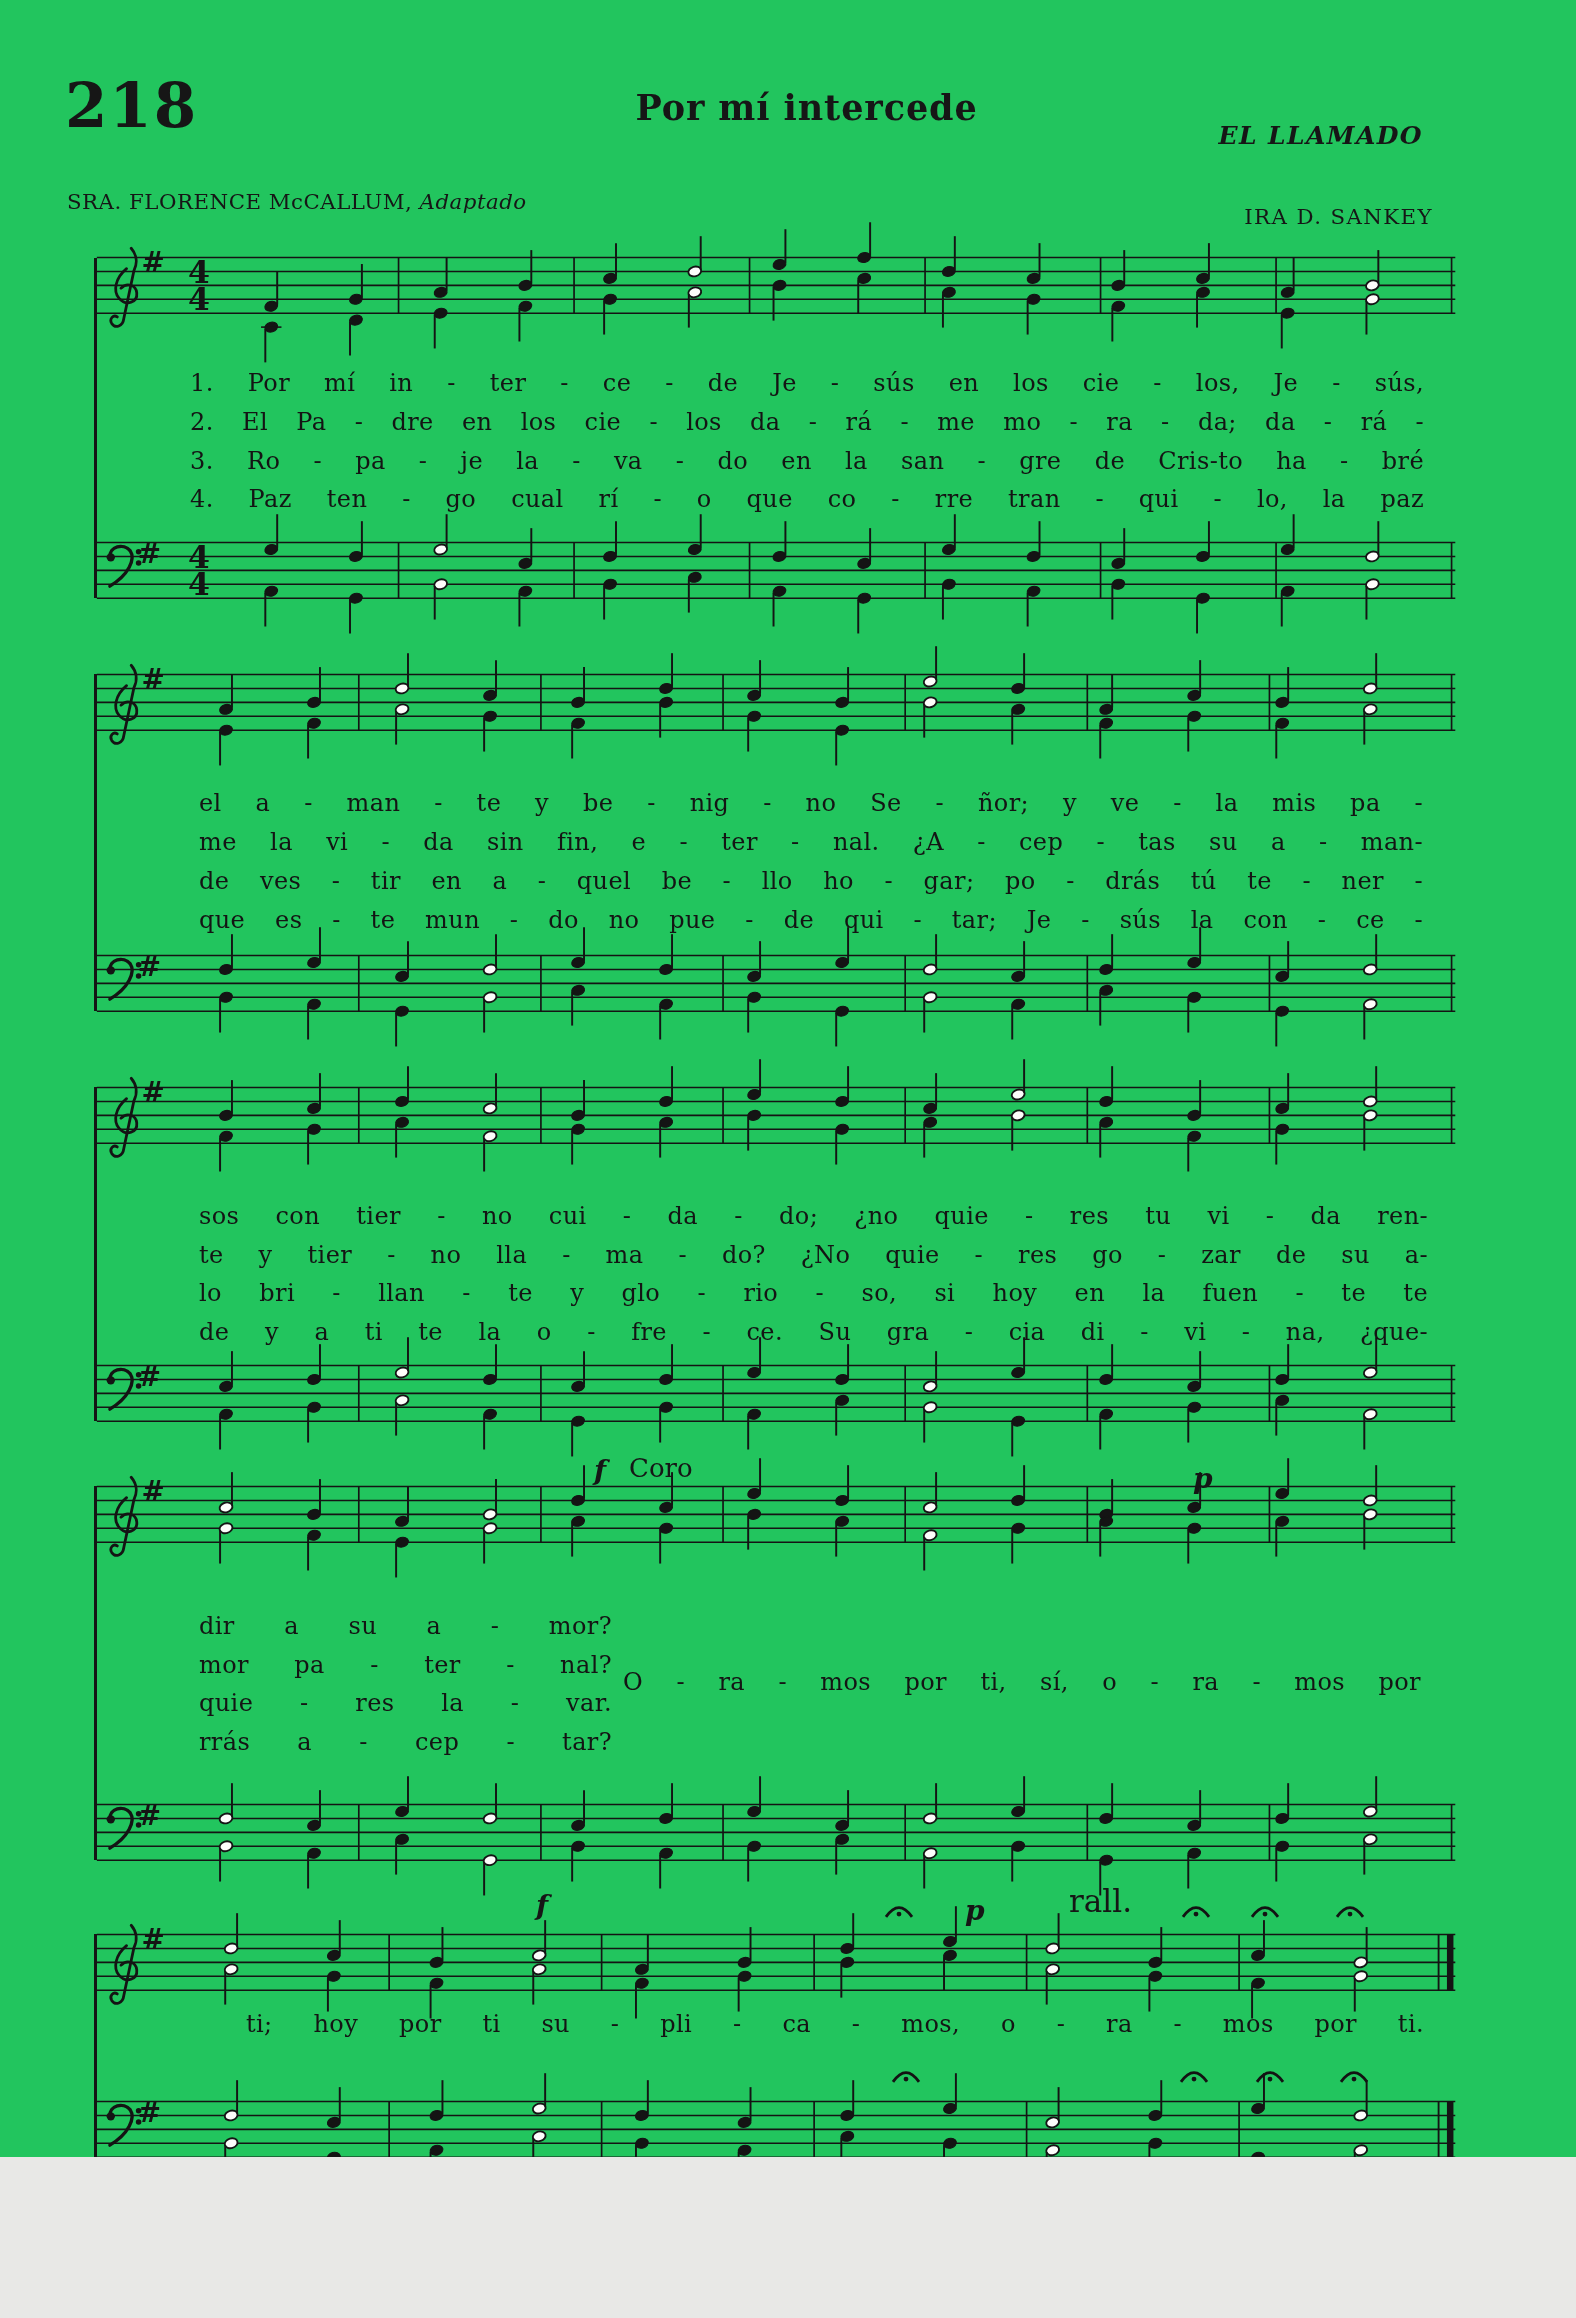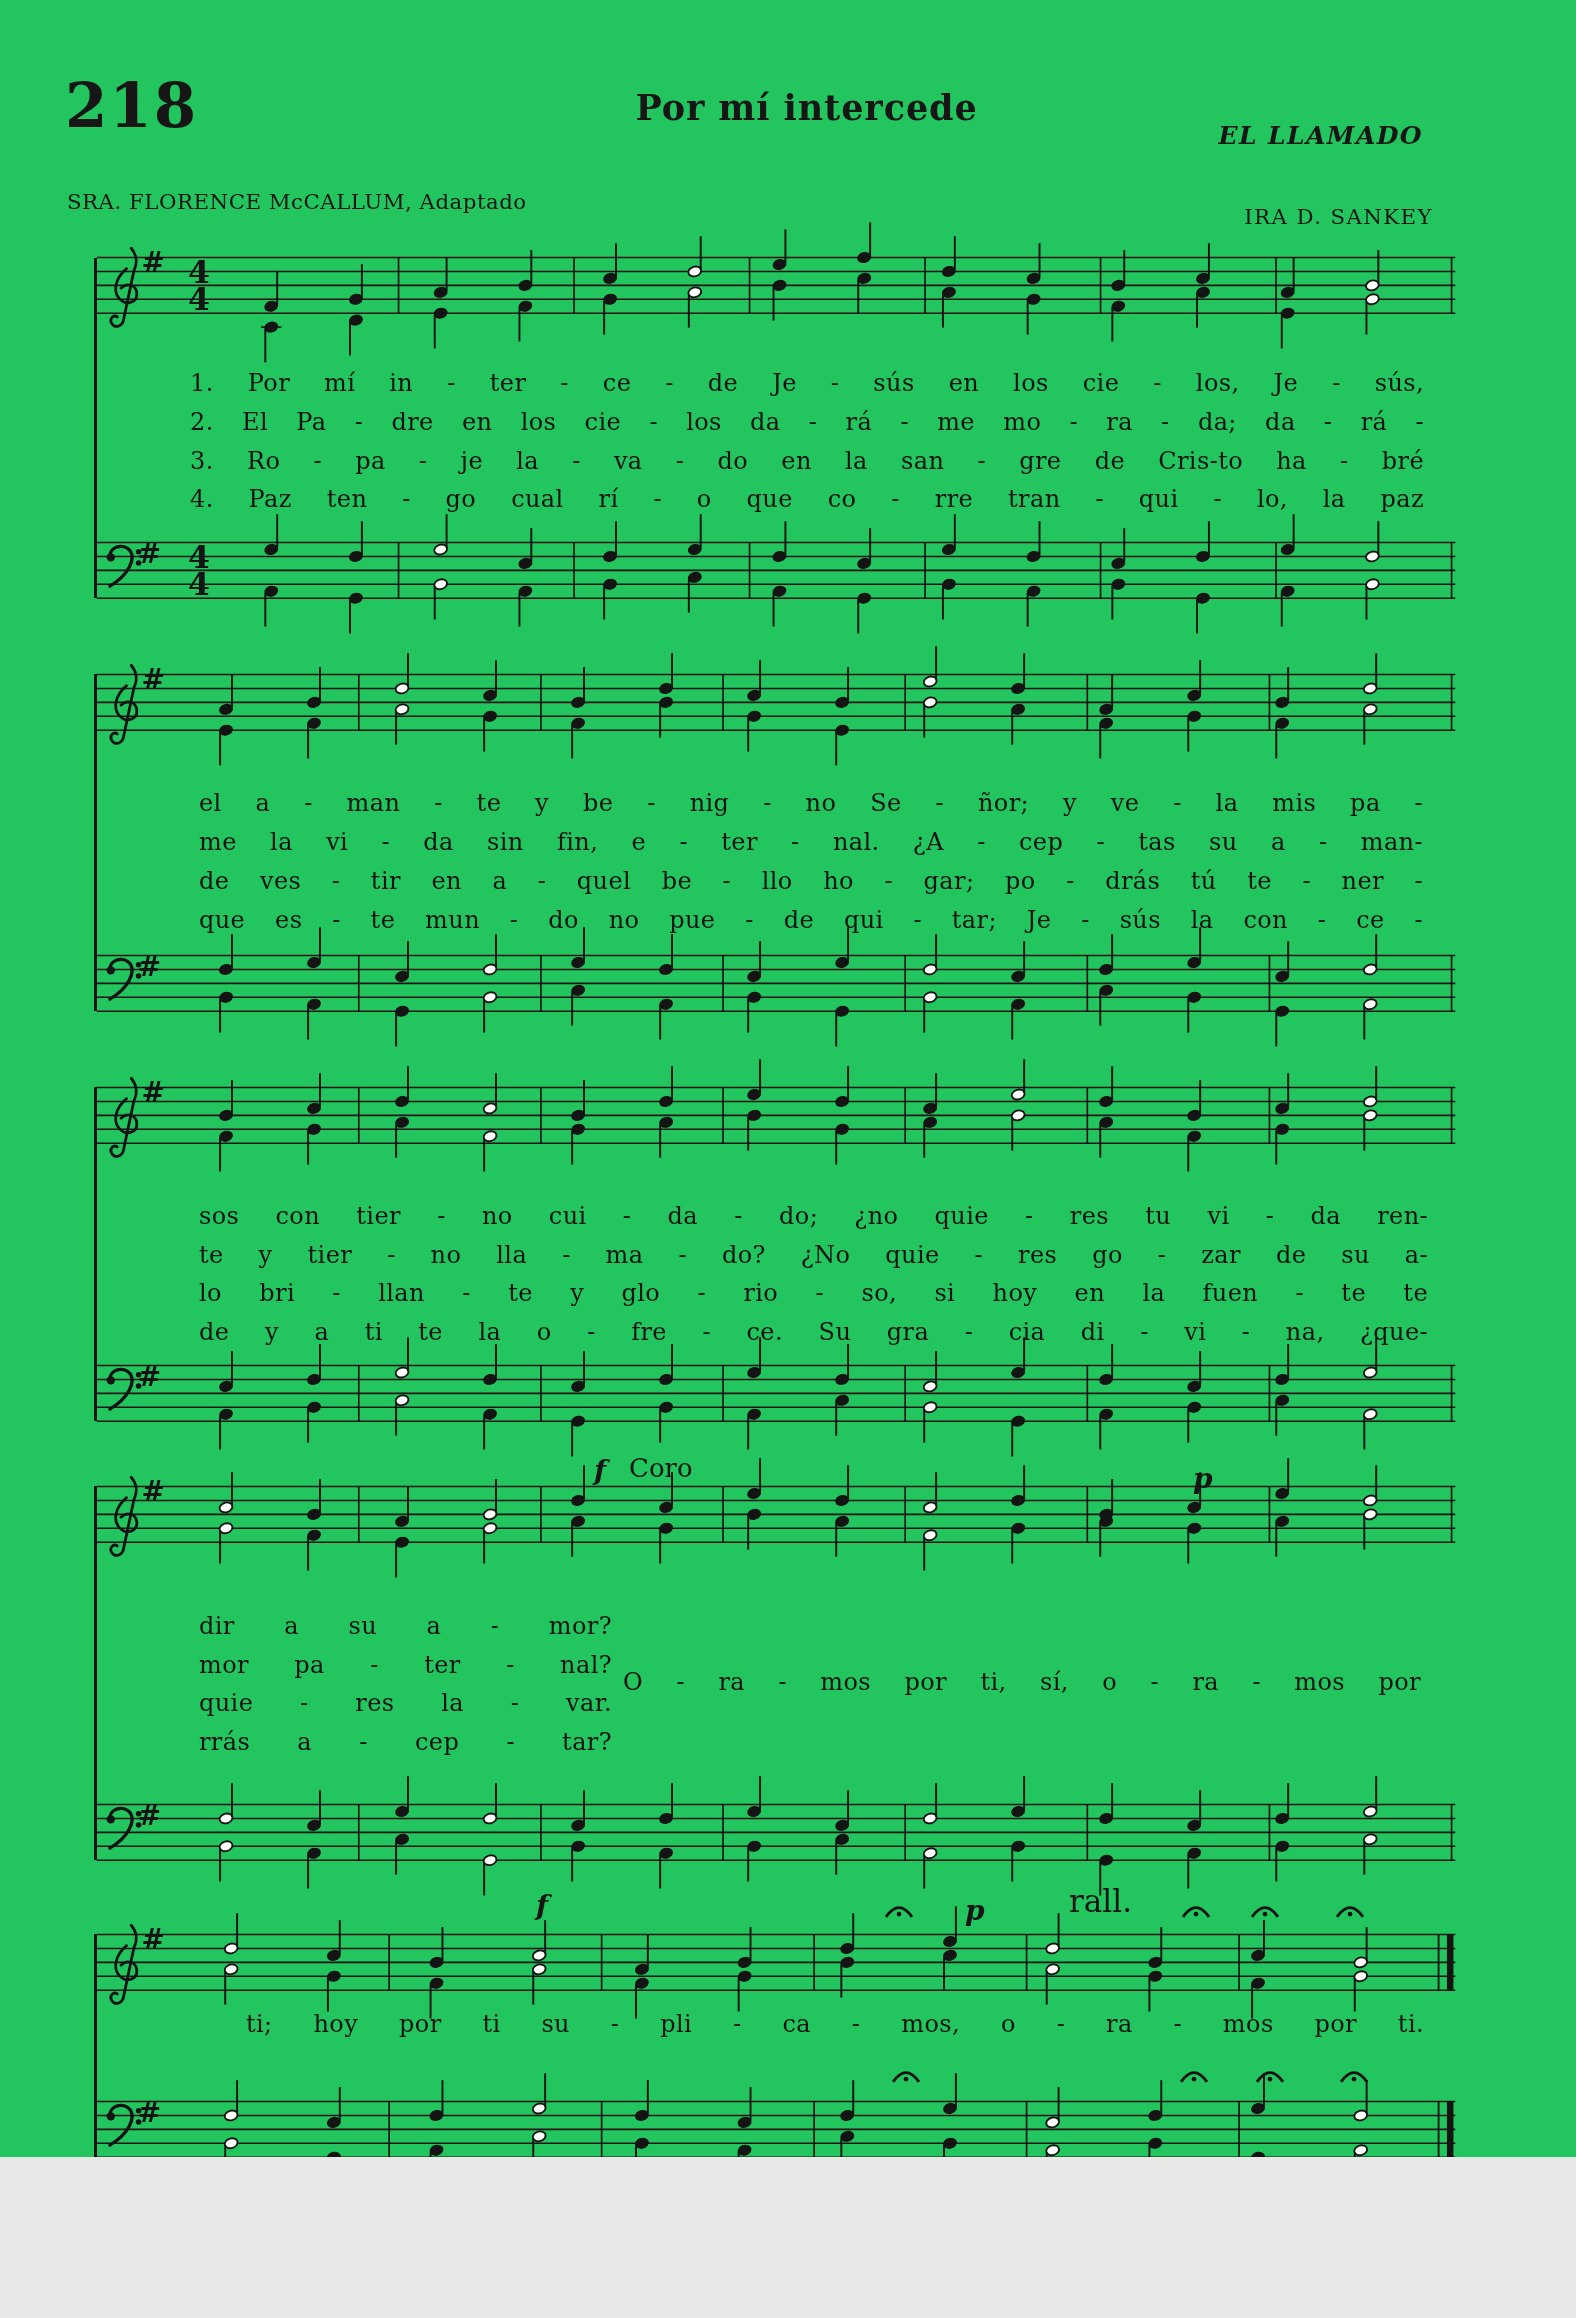--- a/index.html
+++ b/index.html
@@ -7,21 +7,21 @@
   #page{
     position:relative; width:1577px; height:2157px;
     background:#22c55e; color:#161616; overflow:hidden;
     font-family:"DejaVu Serif", serif;
   }
   .abs{position:absolute;}
   #hymn-number{left:65px; top:70px; font-size:61px; font-weight:bold; letter-spacing:1.9px;}
   #page-title{left:0; right:0; top:87px; text-align:center; font-size:35px; font-weight:bold; letter-spacing:0.9px;margin-left:36px;}
   #topic{right:154px; top:121px; font-size:25px; font-weight:bold; font-style:italic; letter-spacing:1.4px;}
   #author-line{left:67px; top:189px; font-size:21.3px; letter-spacing:0.5px;}
-  #author-line .role{}
+  #author-line .role{font-style:italic;}
   #composer{right:144px; top:204px; font-size:21.3px; letter-spacing:1.4px;}
   .lyr{
     position:absolute; font-size:24px; line-height:39px; letter-spacing:0.4px;
     text-align:justify; text-align-last:justify; text-justify:inter-word;
     white-space:normal; color:#141414; z-index:5;
   }
   .staff-svg{position:absolute; left:95px; width:1364px; height:158px; z-index:2;}
   .brace{position:absolute; left:94px; width:2.8px; background:#151515; z-index:3;}
   .dyn{position:absolute; font-weight:bold; font-style:italic; font-size:28px; z-index:6;}
   .coro-lbl{position:absolute; font-size:26px; z-index:6;}

